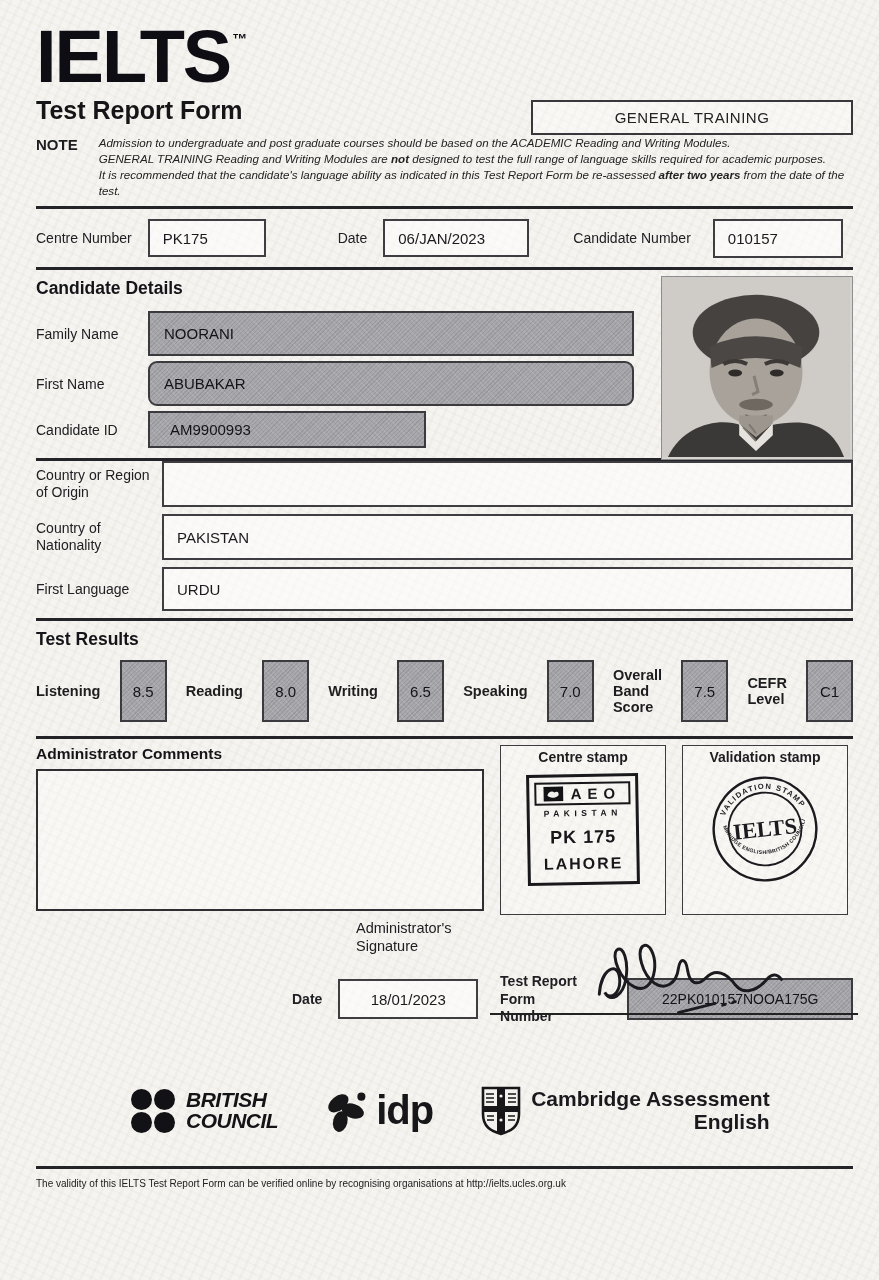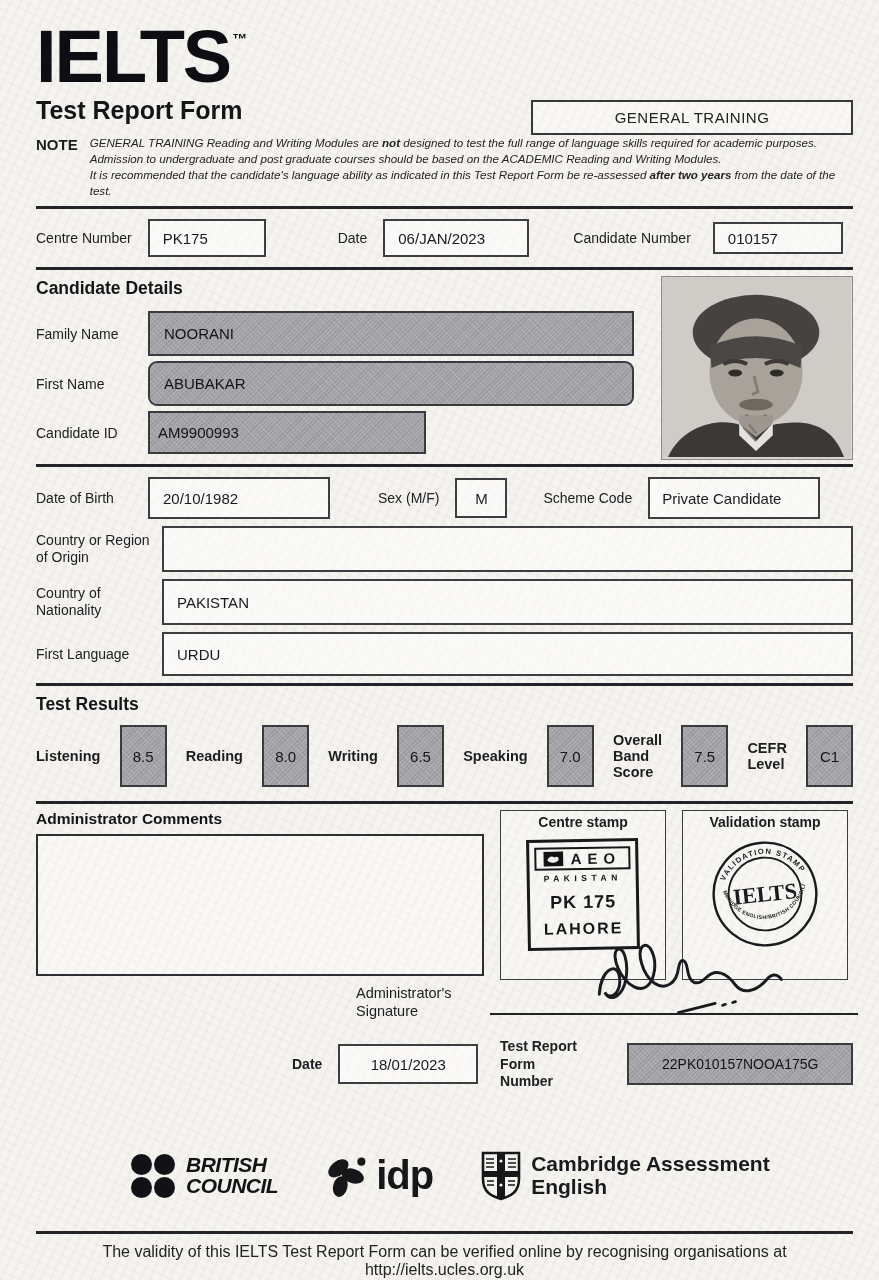--- a/index.html
+++ b/index.html
@@ -14,21 +14,21 @@
       #f6f4f0;
   }
   .ielts-logo{font-size:74px;font-weight:800;line-height:.95;letter-spacing:-2px;color:#0d0d13;}
   .ielts-logo sup{font-size:15px;font-weight:700;letter-spacing:0;vertical-align:38px;margin-left:2px;}
   .trf-title{font-size:25px;font-weight:800;margin-top:4px;color:#151518;}
   .module-box{
     position:absolute;top:100px;right:26px;width:318px;height:31px;
     border:2px solid #38383c;display:flex;align-items:center;justify-content:center;
     font-size:15px;letter-spacing:.5px;color:#222;background:rgba(255,255,255,.35);
   }
-  .note{display:flex;gap:12px;margin-top:10px;}
+  .note{display:flex;gap:21px;margin-top:10px;}
   .note-label{font-weight:800;font-size:15px;padding-top:1px;}
   .note-lines{font-style:italic;font-size:11.6px;line-height:1.38;color:#222;}
   .note-lines b{font-weight:800;}
   .hr{height:3px;background:#232328;margin-top:7px;}
   .info-row{display:flex;align-items:center;margin:9px 0;height:40px;}
   .label{font-size:14px;color:#202024;}
   .wbox{border:2px solid #3e3e42;background:rgba(255,255,255,.55);display:flex;align-items:center;font-size:15px;color:#1a1a1e;box-sizing:border-box;}
   .gbox{
     border:2px solid #3a3a3f;color:#141417;display:flex;align-items:center;font-size:15px;box-sizing:border-box;
     background-color:#a7a7ab;
@@ -61,49 +61,49 @@
   .val-stamp-wrap{width:112px;height:112px;margin:8px auto 0;transform:rotate(-6deg);}
   .sig-label{margin-left:320px;margin-top:4px;font-size:14.5px;line-height:1.25;color:#202024;height:42px;}
   .sig-line{position:absolute;left:490px;top:1013px;width:368px;height:2px;background:#222;}
   .sig-svg{position:absolute;left:556px;top:928px;}
   .bottom-row{display:flex;align-items:center;margin-top:12px;}
   .logos-row{display:flex;align-items:center;margin-top:60px;margin-left:94px;}
   .bc-text{font-size:21px;font-weight:800;line-height:.98;letter-spacing:-.5px;color:#141417;margin-left:10px;font-style:italic;}
   .idp-text{font-size:40px;font-weight:800;letter-spacing:-1px;color:#17171a;margin-left:6px;}
   .cam-text{font-size:21px;font-weight:700;line-height:1.07;color:#1a1a1e;margin-left:10px;}
   .footer-hr{height:3px;background:#232328;margin-top:30px;}
-  .footer-text{text-align:center;font-size:16px;margin-top:9px;color:#222;}
+  .footer-text{text-align:left;font-size:10px;margin-top:9px;color:#222;}
 </style>
 </head>
 <body>
 
 <div class="page">
 
   <div class="ielts-logo"><span>IELTS</span><sup>™</sup></div>
   <div class="trf-title">Test Report Form</div>
   <div class="module-box">GENERAL TRAINING</div>
 
   <div class="note">
     <div class="note-label">NOTE</div>
     <div class="note-lines">
+      <div>Admission to undergraduate and post graduate courses should be based on the ACADEMIC Reading and Writing Modules.</div>
       <div><span>GENERAL TRAINING Reading and Writing Modules are </span><b>not</b><span> designed to test the full range of language skills required for academic purposes.</span></div>
-      <div>Admission to undergraduate and post graduate courses should be based on the ACADEMIC Reading and Writing Modules.</div>
       <div><span>It is recommended that the candidate's language ability as indicated in this Test Report Form be re-assessed </span><b>after two years</b><span> from the date of the test.</span></div>
     </div>
   </div>
 
   <div class="hr"></div>
 
   <div class="info-row">
     <span class="label">Centre Number</span>
     <div class="wbox" style="width:118px;height:38px;padding-left:13px;margin-left:16px;">PK175</div>
     <span class="label" style="margin-left:72px;">Date</span>
     <div class="wbox" style="width:146px;height:38px;padding-left:13px;margin-left:16px;">06/JAN/2023</div>
     <span class="label" style="margin-left:44px;">Candidate Number</span>
-    <div class="wbox" style="width:130px;height:32px;padding-left:13px;margin-left:22px;">010157</div>
+    <div class="wbox" style="width:130px;height:39px;padding-left:13px;margin-left:22px;">010157</div>
   </div>
 
   <div class="hr" style="margin-top:0;"></div>
 
   <div class="details">
     <div class="section-heading">Candidate Details</div>
 
     <div class="photo-frame">
       <svg width="188" height="180" viewBox="0 0 190 182">
         <rect width="190" height="182" fill="#d4d1cb"></rect>
@@ -128,34 +128,26 @@
     <div class="detail-row">
       <span class="label">Family Name</span>
       <div class="gbox" style="width:486px;height:45px;padding-left:14px;">NOORANI</div>
     </div>
     <div class="detail-row">
       <span class="label">First Name</span>
       <div class="gbox" style="width:486px;height:45px;padding-left:14px;border-radius:9px;">ABUBAKAR</div>
     </div>
     <div class="detail-row" style="margin-bottom:10px;">
       <span class="label">Candidate ID</span>
-      <div class="gbox" style="width:278px;height:43px;padding-left:8px;">AM9900993</div>
+      <div class="gbox" style="width:278px;height:37px;padding-left:20px;">AM9900993</div>
     </div>
   </div>
 
   <div class="hr" style="margin-top:4px;"></div>
 
-  <div class="pers-row" style="margin-top:10px;">
-    <span class="label" style="width:112px;flex:none;">Date of Birth</span>
-    <div class="wbox" style="width:182px;height:42px;padding-left:13px;">20/10/1982</div>
-    <span class="label" style="margin-left:48px;">Sex (M/F)</span>
-    <div class="wbox" style="width:52px;height:40px;justify-content:center;margin-left:16px;">M</div>
-    <span class="label" style="margin-left:36px;">Scheme Code</span>
-    <div class="wbox" style="width:172px;height:42px;padding-left:12px;margin-left:16px;">Private Candidate</div>
-  </div>
 
   <div class="pers-row">
     <span class="label" style="width:126px;flex:none;line-height:1.25;">
       <span>Country or Region</span><br>
       <span>of Origin</span>
     </span>
     <div class="wbox" style="flex:1;height:46px;padding-left:13px;"></div>
   </div>
 
   <div class="pers-row">
@@ -277,21 +269,21 @@
     </div>
     <div style="display:flex;align-items:center;margin-left:46px;">
       <svg width="46" height="48" viewBox="0 0 48 48">
         <ellipse cx="15" cy="16" rx="12" ry="7.5" fill="#17171a" transform="rotate(-38 15 16)"></ellipse>
         <ellipse cx="30" cy="24" rx="12" ry="7.5" fill="#17171a" transform="rotate(18 30 24)"></ellipse>
         <ellipse cx="17" cy="35" rx="7.5" ry="11" fill="#17171a" transform="rotate(14 17 35)"></ellipse>
         <circle cx="39" cy="9" r="4.2" fill="#17171a"></circle>
       </svg>
       <div class="idp-text">idp</div>
     </div>
-    <div style="display:flex;align-items:center;margin-left:48px;">
+    <div style="display:flex;align-items:center;margin-left:48px;text-align:right;">
       <svg width="40" height="50" viewBox="0 0 40 50">
         <path d="M2 2 H38 V28 C38 41 30 45 20 48 C10 45 2 41 2 28 Z" fill="#f4f2ee" stroke="#17171a" stroke-width="2.6"></path>
         <rect x="16" y="2" width="8" height="46" fill="#17171a"></rect>
         <rect x="2" y="20" width="36" height="6" fill="#17171a"></rect>
         <path d="M5 8 h8 M5 12 h8 M5 16 h8 M27 8 h8 M27 12 h8 M27 16 h8 M6 30 h7 M6 34 h7 M27 30 h7 M27 34 h7" stroke="#17171a" stroke-width="1.6"></path>
         <circle cx="20" cy="10" r="1.6" fill="#f4f2ee"></circle>
         <circle cx="20" cy="34" r="1.6" fill="#f4f2ee"></circle>
       </svg>
       <div class="cam-text">
         <div>Cambridge Assessment</div>

